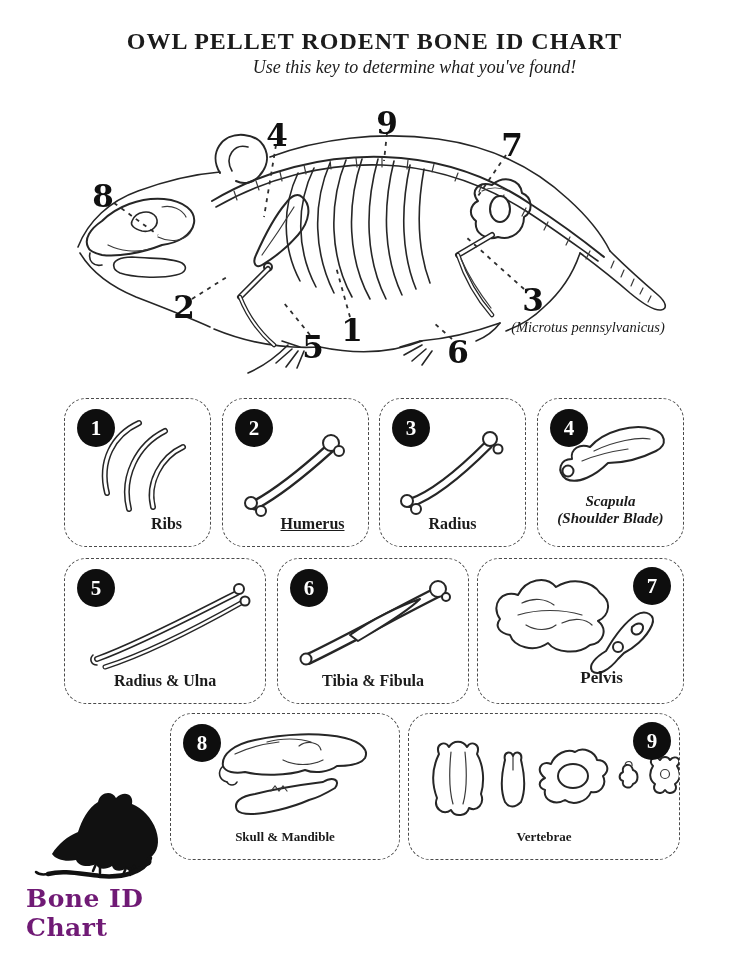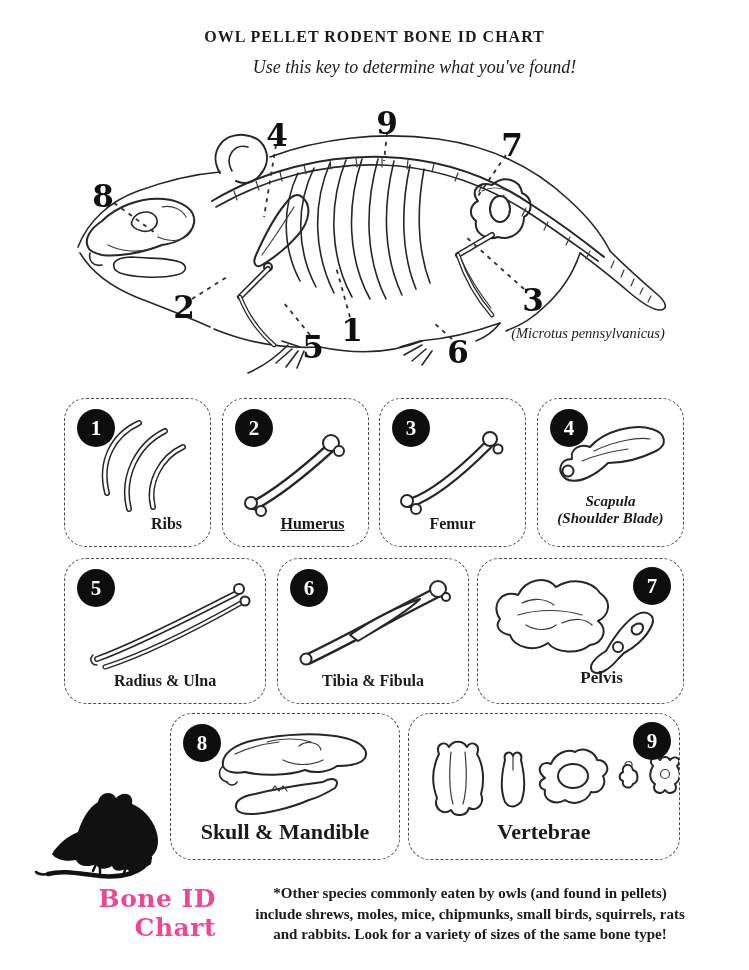--- a/index.html
+++ b/index.html
@@ -2,30 +2,30 @@
 <html><head>
 <meta charset="utf-8">
 <style>
   html,body { margin:0; padding:0; background:#ffffff; }
   .page {
     position:relative; width:749px; height:970px; background:#ffffff;
     font-family:"Liberation Serif", serif; color:#1b1b1b; overflow:hidden;
   }
   .title {
     position:absolute; top:28px; left:0; width:100%; margin:0;
-    text-align:center; font-size:16px; font-weight:bold; letter-spacing:1px;
+    text-align:center; font-size:24px; font-weight:bold; letter-spacing:1px;
   }
   .subtitle {
     position:absolute; top:57px; left:0; width:100%;
     text-align:center; font-style:italic; font-size:18px;margin-left:40px;
   }
   .skeleton { position:absolute; left:62px; top:95px; width:620px; height:290px; }
   .specimen { position:absolute; left:493px; top:318px; width:190px; text-align:center; }
   .spec-name { font-weight:bold; font-size:18px; }
-  .spec-latin { font-style:italic; font-size:14.5px; margin-top:7px; }
+  .spec-latin { font-style:italic; font-size:14.5px; margin-top:1px; }
 
   .bonebox { position:absolute; border:1.6px dashed #4a4a4a; border-radius:22px; background:#fff; }
   .b1 { left:64px;  top:398px; width:145px; height:147px; }
   .b2 { left:222px; top:398px; width:145px; height:147px; }
   .b3 { left:379px; top:398px; width:145px; height:147px; }
   .b4 { left:537px; top:398px; width:145px; height:147px; }
   .b5 { left:64px;  top:558px; width:200px; height:144px; }
   .b6 { left:277px; top:558px; width:190px; height:144px; }
   .b7 { left:477px; top:558px; width:205px; height:144px; }
   .b8 { left:170px; top:713px; width:228px; height:145px; }
@@ -42,26 +42,26 @@
   .art { position:absolute; left:0; top:0; width:100%; height:100%; z-index:1; }
 
   .lbl {
     position:absolute; left:0; right:0; bottom:13px; text-align:center;
     font-weight:bold; font-size:16px; z-index:2;
   }
   .b1 .lbl { padding-left:58px; }
   .b2 .lbl { padding-left:34px;text-decoration:underline; }
   .b4 .lbl { bottom:19px; font-size:15px; line-height:17px;font-style:italic; }
   .b7 .lbl { text-align:center; padding-left:42px; bottom:15px; font-size:17px; }
-  .b8 .lbl, .b9 .lbl { font-size:22px; bottom:14px; }
+  .b8 .lbl, .b9 .lbl { font-size:13px; bottom:14px; }
 
   .mouse { position:absolute; left:30px; top:778px; width:135px; height:110px; }
   .brand {
-    position:absolute; left:26px; top:884px; width:190px; text-align:right;
-    font-family:"DejaVu Serif", serif; font-weight:bold; font-size:25px; color:#ec4899;
+    position:absolute; left:26px; top:884px; width:190px; text-align:left;
+    font-family:"DejaVu Serif", serif; font-weight:bold; font-size:25px; color:#701a75;
     letter-spacing:0.5px;
   }
   .note {
     position:absolute; left:220px; top:883px; width:500px; text-align:center;
     font-weight:bold; font-size:15px; line-height:20.5px;
   }
 
   
   svg * { vector-effect:none; }
   .ln   { stroke:#262626; stroke-width:1.6; fill:none; stroke-linecap:round; stroke-linejoin:round; }
@@ -262,21 +262,21 @@
         <span>3</span>
       </div>
     <svg class="art" viewBox="0 0 145 147">
       <path class="tube-d" stroke-width="10" d="M 30 104 C 54 96 84 70 108 46"></path>
       <path class="tube-w" stroke-width="5.5" d="M 30 104 C 54 96 84 70 108 46"></path>
       <circle class="bonefill" stroke-width="1.8" cx="110" cy="40" r="7"></circle>
       <circle class="bonefill" stroke-width="1.8" cx="118" cy="50" r="4.5"></circle>
       <circle class="bonefill" stroke-width="1.8" cx="27" cy="102" r="6"></circle>
       <circle class="bonefill" stroke-width="1.8" cx="36" cy="110" r="5"></circle>
     </svg>
-    <div class="lbl">Femur</div>
+    <div class="lbl">Radius</div>
   </div>
 
   <div class="bonebox b4">
     <div class="numcircle">
         <span>4</span>
       </div>
     <svg class="art" viewBox="0 0 145 147">
       <path class="bonefill" d="M 28 80 C 18 72 22 60 34 60 C 32 50 42 44 52 48 C 66 32 96 24 114 30 C 128 34 130 46 118 52 C 102 60 84 64 70 64 C 58 76 40 86 28 80 Z"></path>
       <circle class="bonefill" stroke-width="1.8" cx="30" cy="72" r="5.5"></circle>
       <path class="thin" d="M 56 52 C 76 42 100 38 112 40"></path>
@@ -382,19 +382,14 @@
         <path d="M 104 88 l 3 6"></path>
       <path d="M 66 86 l -3 7"></path>
         <path d="M 70 88 l 0 7"></path>
     </g>
     <path class="tailstroke" stroke-width="4.5" d="M 120 80 C 114 94 94 100 70 98 C 50 96 34 92 18 96"></path>
     <path class="tailstroke" stroke-width="2.5" d="M 18 96 C 12 97 8 96 6 94"></path>
   </svg>
 
   <div class="brand">Bone ID Chart</div>
 
-  <div class="note">
-    <div>*Other species commonly eaten by owls (and found in pellets)</div>
-    <div>include shrews, moles, mice, chipmunks, small birds, squirrels, rats</div>
-    <div>and rabbits. Look for a variety of sizes of the same bone type!</div>
-  </div>
 
 </div>
 
 </body></html>

